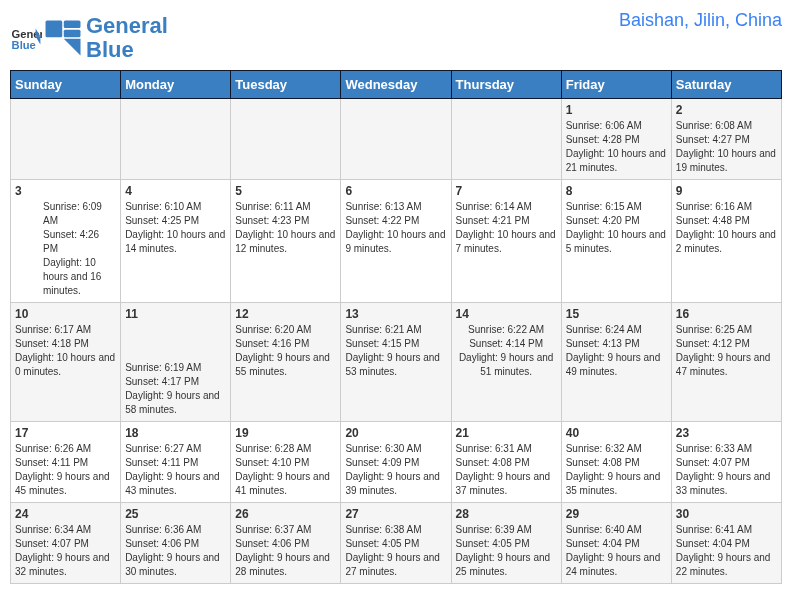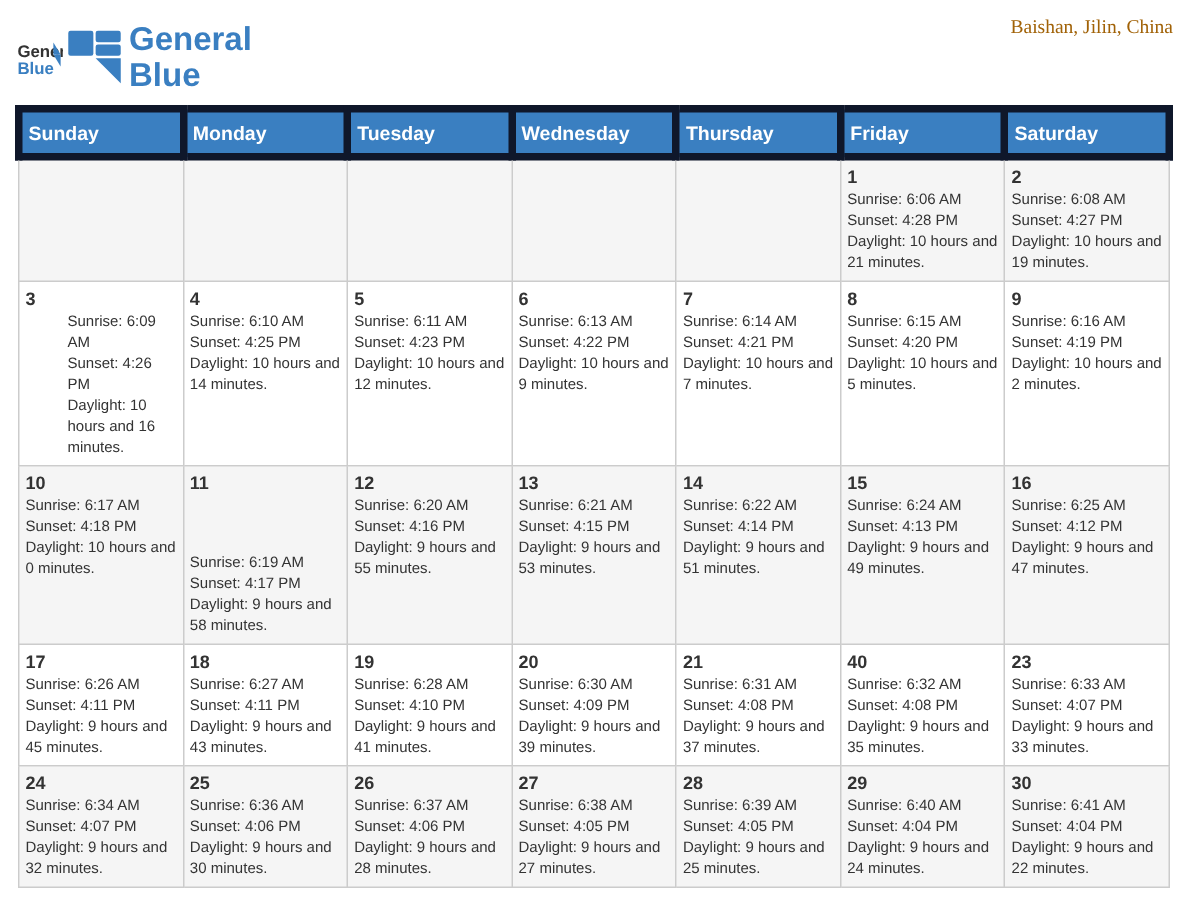--- a/index.html
+++ b/index.html
@@ -37,36 +37,35 @@
     }
     .title-area {
       text-align: right;
     }
     .month-title {
       font-size: 34px;
       font-weight: bold;
       color: #333;
     }
     .location-title {
-      font-size: 13px;
-      color: #a16207;
-      font-family: Liberation Serif, serif;
+      font-size: 18px;
+      color: #3b82f6;
     }
     table {
       width: 100%;
       border-collapse: collapse;
       table-layout: fixed;
     }
     thead tr th {
       background-color: #3a7fc1;
       color: #fff;
       font-size: 13px;
       font-weight: bold;
       padding: 6px 4px;
-      border: 5px solid #0f172a;
+      border: 1px solid #0f172a;
       text-align: left;
     }
     tbody tr td {
       border: 1px solid #ccc;
       vertical-align: top;
       padding: 4px;
       font-size: 10px;
       color: #333;
       height: 80px;
     }
@@ -186,21 +185,21 @@
         </td>
         <td>
           <span class="day-num">8</span>
           <div class="day-info" style="white-space: pre-line;">Sunrise: 6:15 AM
 Sunset: 4:20 PM
 Daylight: 10 hours and 5 minutes.</div>
         </td>
         <td>
           <span class="day-num">9</span>
           <div class="day-info" style="white-space: pre-line;">Sunrise: 6:16 AM
-Sunset: 4:19 PM
+Sunset: 4:48 PM
 Daylight: 10 hours and 2 minutes.</div>
         </td>
       </tr>
       <tr>
         <td>
           <span class="day-num">10</span>
           <div class="day-info" style="white-space: pre-line;">Sunrise: 6:17 AM
 Sunset: 4:18 PM
 Daylight: 10 hours and 0 minutes.</div>
         </td>
@@ -217,21 +216,21 @@
 Daylight: 9 hours and 55 minutes.</div>
         </td>
         <td>
           <span class="day-num">13</span>
           <div class="day-info" style="white-space: pre-line;">Sunrise: 6:21 AM
 Sunset: 4:15 PM
 Daylight: 9 hours and 53 minutes.</div>
         </td>
         <td>
           <span class="day-num">14</span>
-          <div class="day-info" style="white-space: pre-line;">Sunrise: 6:22 AM
+          <div class="day-info" style="white-space: pre-line; text-align: center;">Sunrise: 6:22 AM
 Sunset: 4:14 PM
 Daylight: 9 hours and 51 minutes.</div>
         </td>
         <td>
           <span class="day-num">15</span>
           <div class="day-info" style="white-space: pre-line;">Sunrise: 6:24 AM
 Sunset: 4:13 PM
 Daylight: 9 hours and 49 minutes.</div>
         </td>
         <td>

